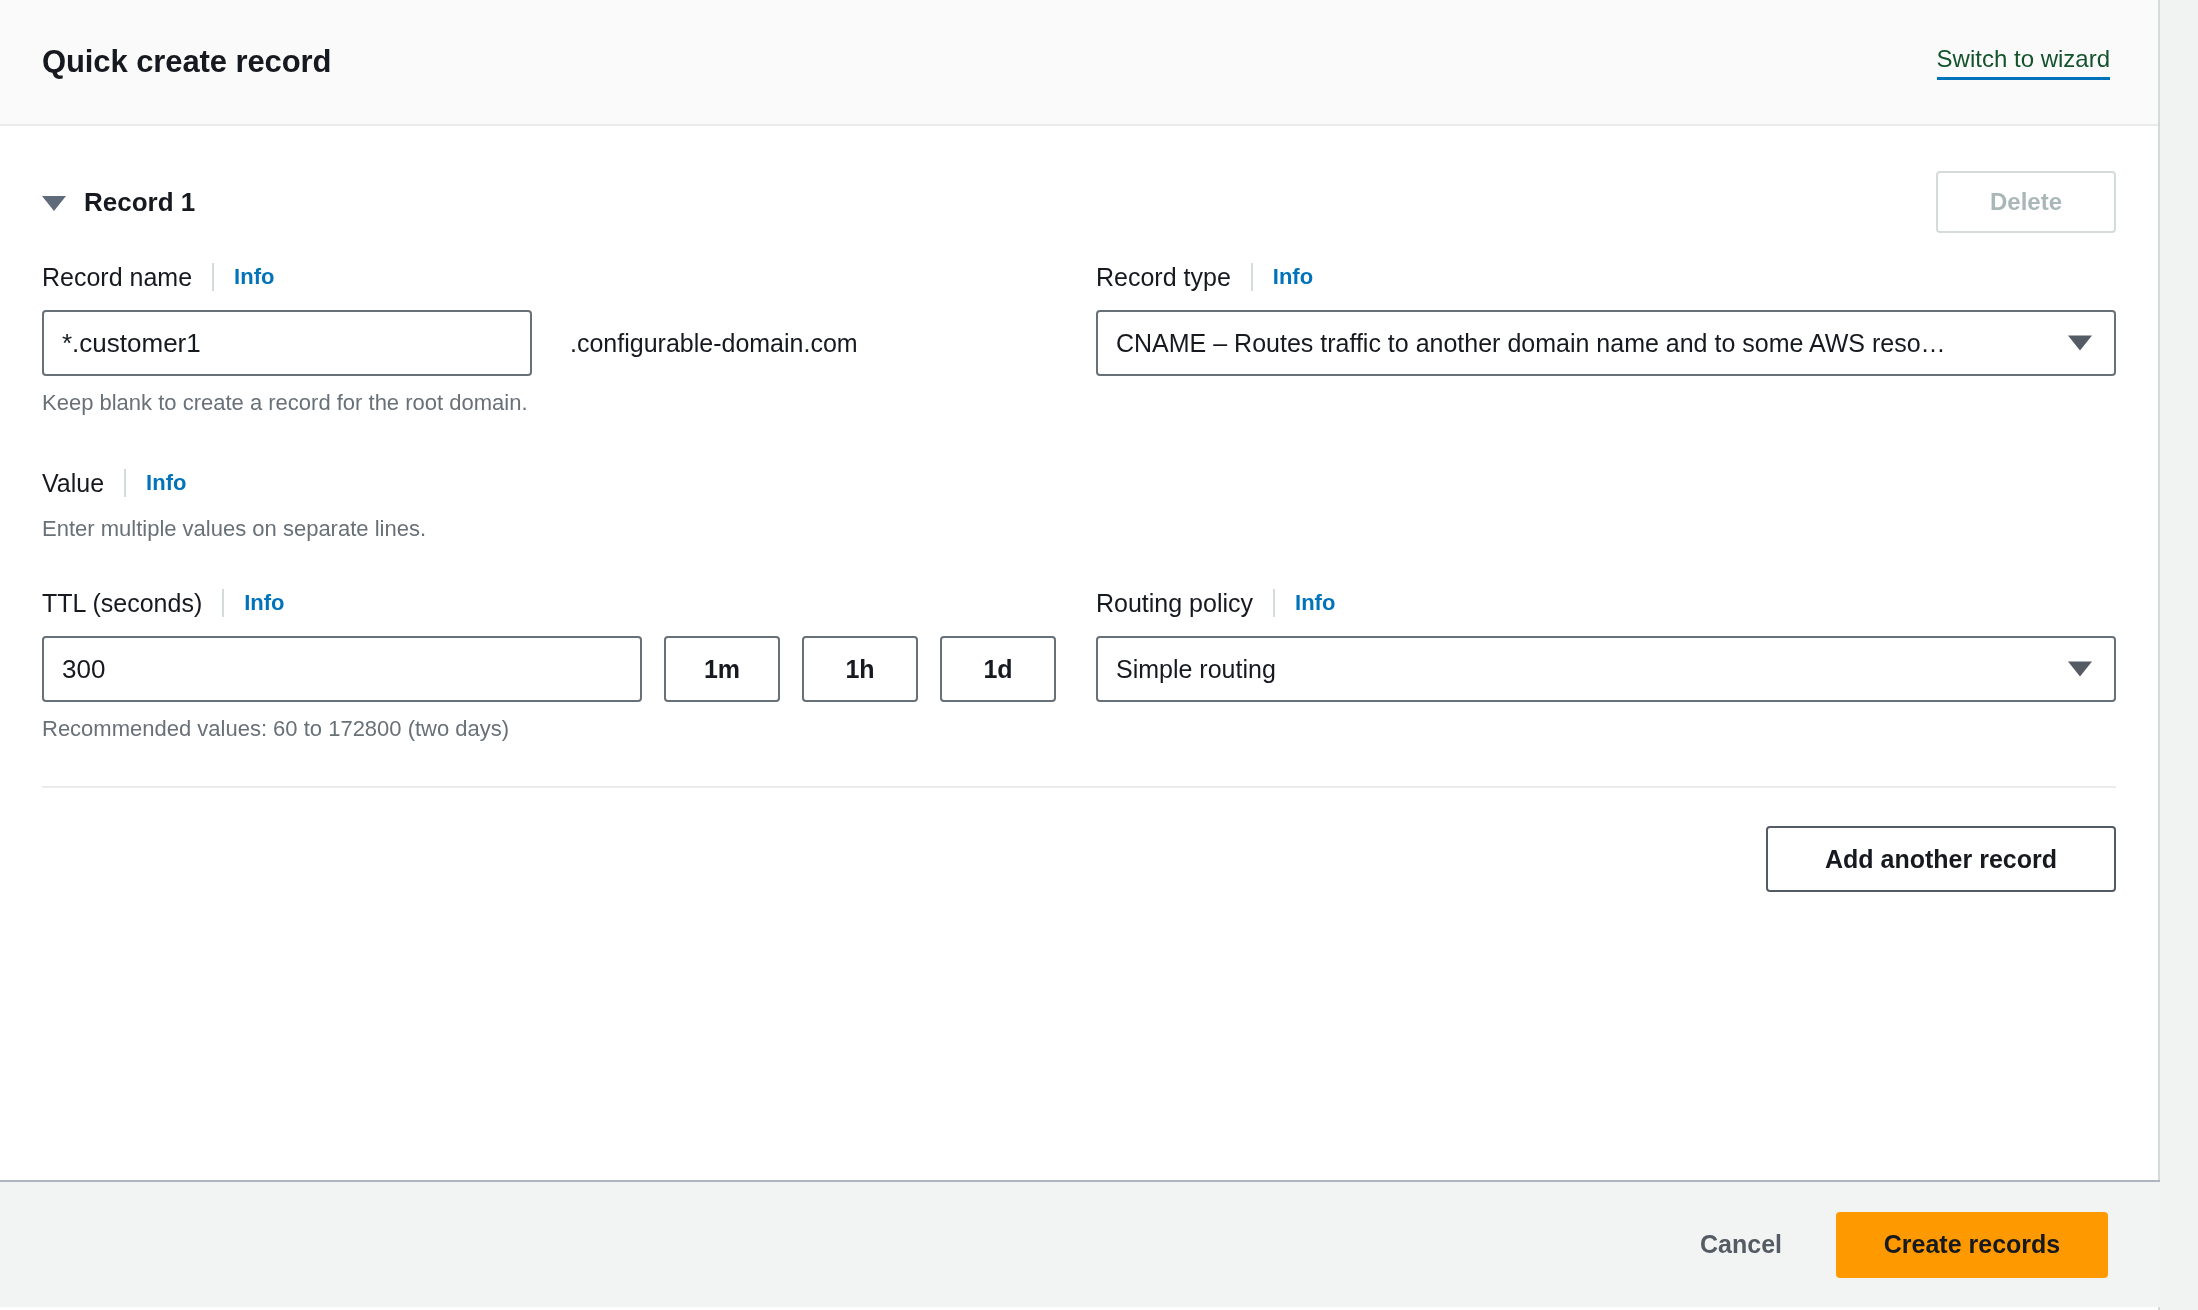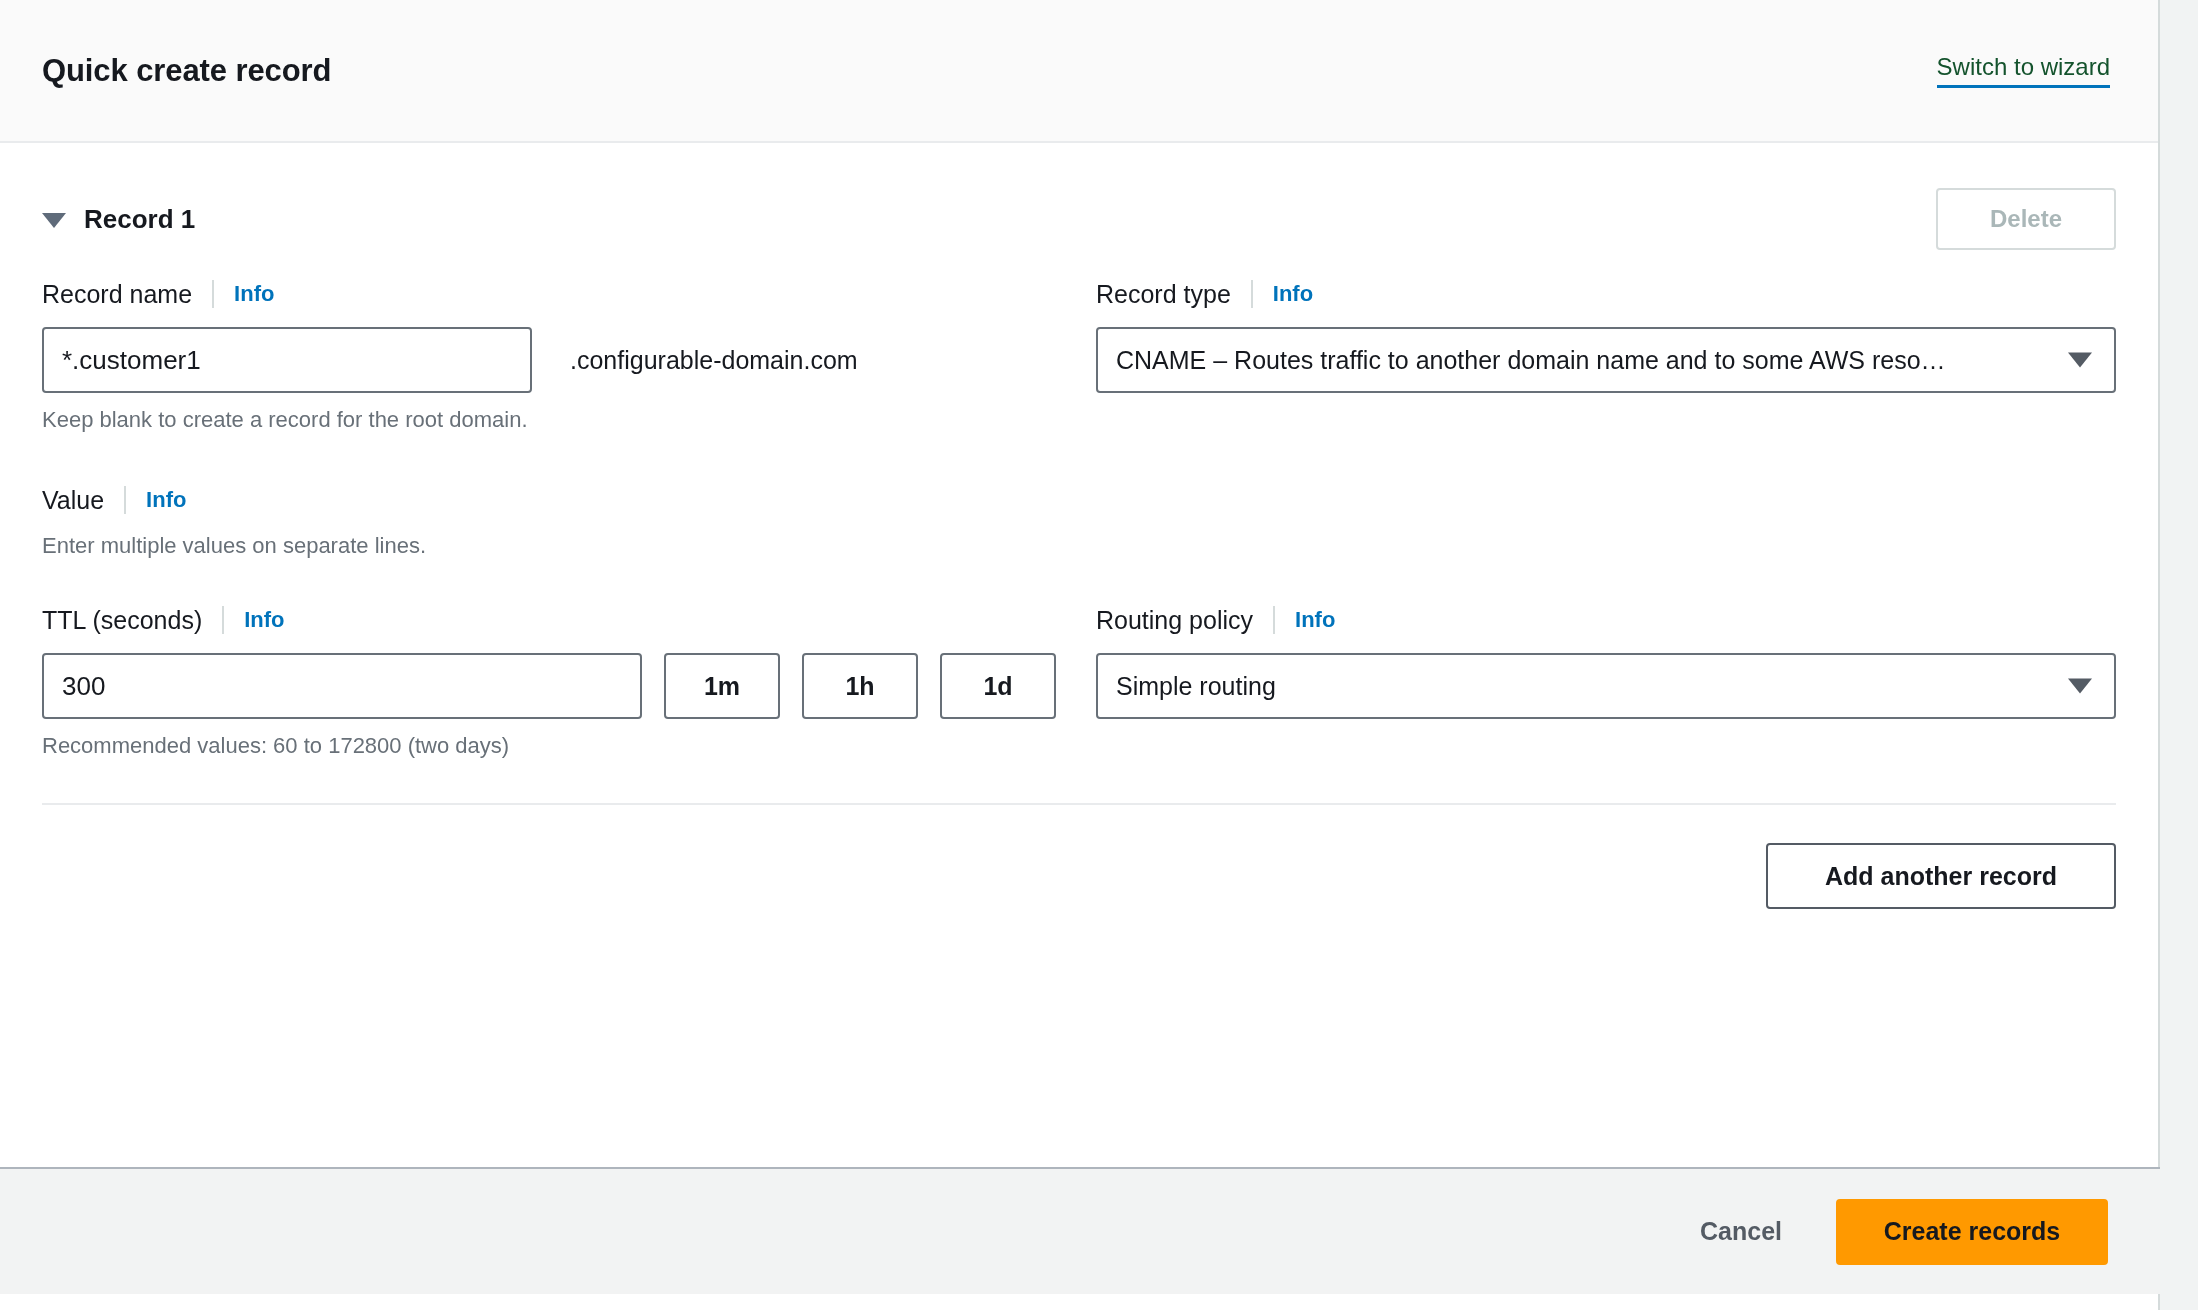--- a/index.html
+++ b/index.html
@@ -32,21 +32,21 @@
 
   
   .scroll-gutter {
     width: 38px;
     height: 1310px;
     background: #f1f3f3;
   }
 
   
   .header {
-    height: 143px;
+    height: 126px;
     background: #fafafa;
     border-bottom: 2px solid #e9ebed;
     display: flex;
     align-items: center;
     justify-content: space-between;
     padding: 0 42px 0 42px;
     flex: 0 0 auto;
   }
   .header-title {
     font-size: 31px;
@@ -310,21 +310,21 @@
     color: #16191f;
     font-size: 25px;
     font-weight: bold;
     font-family: "Liberation Sans", sans-serif;
     cursor: pointer;
   }
 
   
   .footer {
     position: absolute;
-    left: 0; bottom: 16px;
+    left: 0; bottom: 3px;
     width: 2160px;
     height: 127px;
     background: #f2f3f3;
     border-top: 2px solid #aeb5bd;
     display: flex;
     align-items: center;
     justify-content: flex-end;
     gap: 36px;
     padding-right: 52px;
   }

